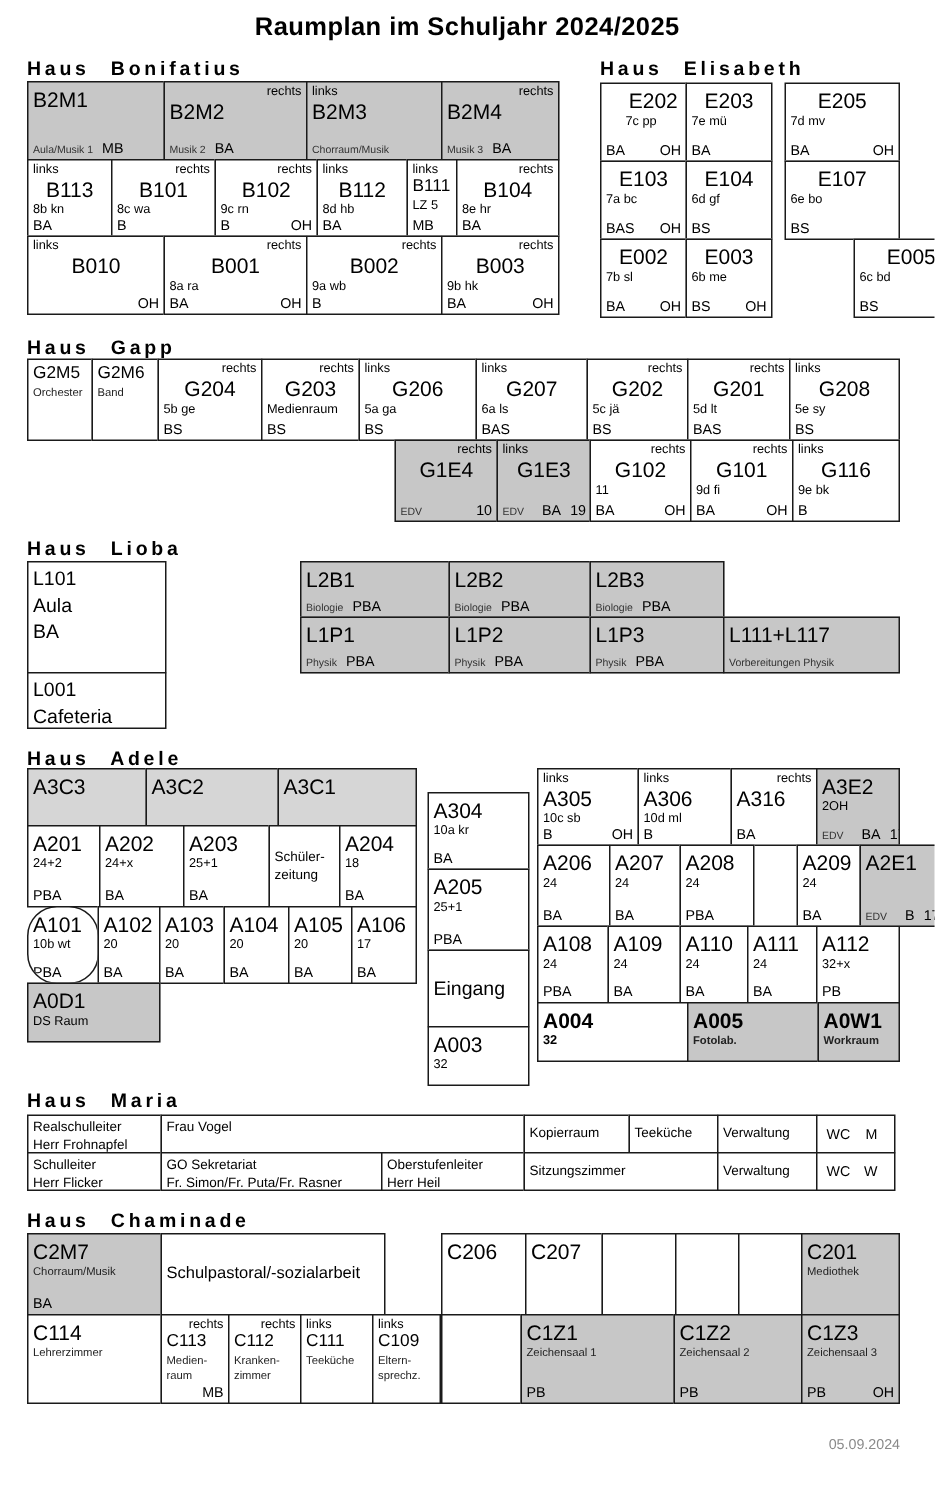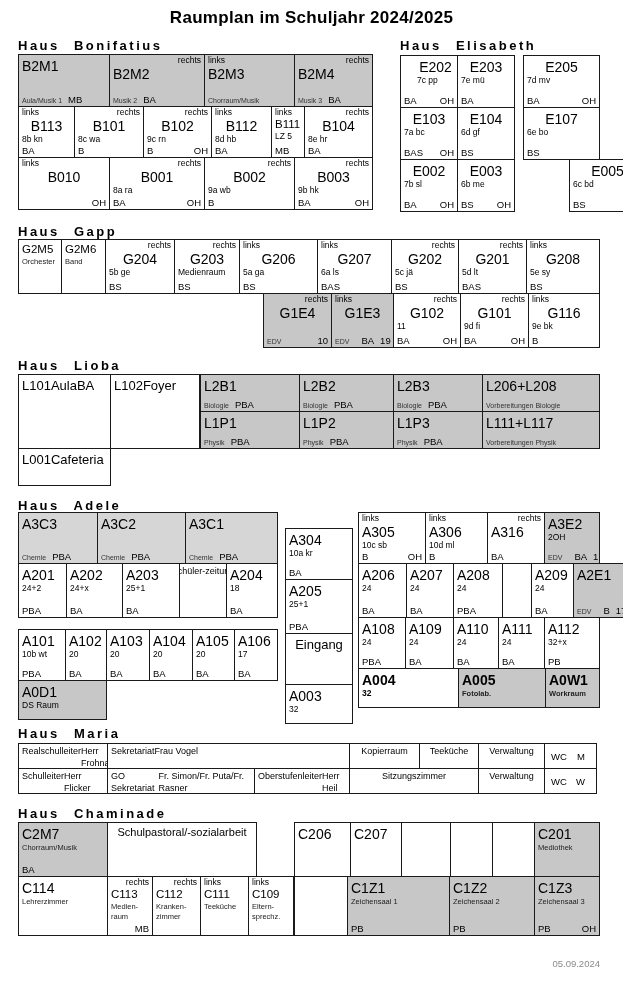--- a/index.html
+++ b/index.html
@@ -35,21 +35,21 @@
   .rid.small{font-size:11.5px;}
   .hascorner .rid{margin-top:9px;}
   .mid{font-size:8.5px;line-height:1.15;margin-top:1px;}
   .tinymid{font-size:7.5px;line-height:1.3;color:#222;white-space:pre-line;margin-top:1px;}
   .bottom{
     position:absolute;left:3px;right:3px;bottom:2px;
     display:flex;gap:6px;align-items:baseline;font-size:9.5px;line-height:1;
   }
   .bottom .tiny{font-size:7px;color:#333;}
   .bottom .sp{flex:1;}
-  .lines{display:flex;flex-direction:row;}
+  .lines{display:flex;flex-direction:column;}
   .lines.vc{height:100%;justify-content:center;}
   .lines.sm{font-size:9px;line-height:1.3;}
   .lines.md{font-size:11px;line-height:1.3;}
   .lines.lg{font-size:13px;line-height:1.35;}
   .pair{
     height:100%;display:flex;align-items:center;justify-content:space-between;
     font-size:9.5px;padding:0 8px 0 3px;
   }
   #footer-date{
     position:absolute;top:958px;right:23px;font-size:9.5px;color:#8a8a8a;
@@ -407,26 +407,20 @@
       <div class="house-title">Haus Lioba</div>
       <div class="block" style="left: 0px; top: 16px;">
         <div class="row" style="height: 75px;">
           <div class="cell" style="width: 93px; height: 75px;">
             <div class="lines lg">
               <div>L101</div>
               <div>Aula</div>
               <div>BA</div>
             </div>
           </div>
-          <div class="cell" style="width: 90px; height: 75px;">
-            <div class="lines lg">
-              <div>L102</div>
-              <div>Foyer</div>
-            </div>
-          </div>
         </div>
       </div>
       <div class="block" style="left: 182px; top: 16px;">
         <div class="row" style="height: 38px;">
           <div class="cell gray" style="width: 100px; height: 38px;">
             <div class="rid">L2B1</div>
             <div class="bottom">
               <span class="tiny">Biologie</span>
               <span>PBA</span>
             </div>
@@ -436,26 +430,20 @@
             <div class="bottom">
               <span class="tiny">Biologie</span>
               <span>PBA</span>
             </div>
           </div>
           <div class="cell gray" style="width: 90px; height: 38px;">
             <div class="rid">L2B3</div>
             <div class="bottom">
               <span class="tiny">Biologie</span>
               <span>PBA</span>
-            </div>
-          </div>
-          <div class="cell gray" style="width: 118px; height: 38px;">
-            <div class="rid">L206+L208</div>
-            <div class="bottom">
-              <span class="tiny">Vorbereitungen Biologie</span>
             </div>
           </div>
         </div>
         <div class="row" style="height: 38px;">
           <div class="cell gray" style="width: 100px; height: 38px;">
             <div class="rid">L1P1</div>
             <div class="bottom">
               <span class="tiny">Physik</span>
               <span>PBA</span>
             </div>
@@ -512,21 +500,21 @@
             </div>
           </div>
           <div class="cell graylt" style="width: 93px; height: 52px;">
             <div class="rid">A3C1</div>
             <div class="bottom">
               <span class="tiny">Chemie</span>
               <span>PBA</span>
             </div>
           </div>
         </div>
-        <div class="row" style="height: 67px;">
+        <div class="row" style="height: 42px; align-items: flex-end;">
           <div class="cell" style="width: 49px; height: 55px;">
             <div class="rid">A201</div>
             <div class="mid">24+2</div>
             <div class="bottom">
               <span>PBA</span>
             </div>
           </div>
           <div class="cell" style="width: 57px; height: 55px;">
             <div class="rid">A202</div>
             <div class="mid">24+x</div>
@@ -549,21 +537,21 @@
           </div>
           <div class="cell" style="width: 52px; height: 55px;">
             <div class="rid">A204</div>
             <div class="mid">18</div>
             <div class="bottom">
               <span>BA</span>
             </div>
           </div>
         </div>
         <div class="row" style="height: 52px;">
-          <div class="cell" style="width: 48px; height: 52px;">
+          <div class="cell" style="width: 48px; height: 52px; border-radius: 20px;">
             <div class="rid">A101</div>
             <div class="mid">10b  wt</div>
             <div class="bottom">
               <span>PBA</span>
             </div>
           </div>
           <div class="cell" style="width: 42px; height: 52px;">
             <div class="rid">A102</div>
             <div class="mid">20</div>
             <div class="bottom">
@@ -774,21 +762,20 @@
       <div class="block" style="left: 0px; top: 17px;">
         <div class="row" style="height: 26px;">
           <div class="cell" style="width: 90px; height: 26px;">
             <div class="lines sm">
               <div>Realschulleiter</div>
               <div>Herr Frohnapfel</div>
             </div>
           </div>
           <div class="cell" style="width: 243px; height: 26px;">
             <div class="lines sm">
-              <div>Sekretariat</div>
               <div>Frau Vogel</div>
             </div>
           </div>
           <div class="cell" style="width: 71px; height: 26px;">
             <div class="lines sm vc">
               <div>Kopierraum</div>
             </div>
           </div>
           <div class="cell" style="width: 60px; height: 26px;">
             <div class="lines sm vc">

